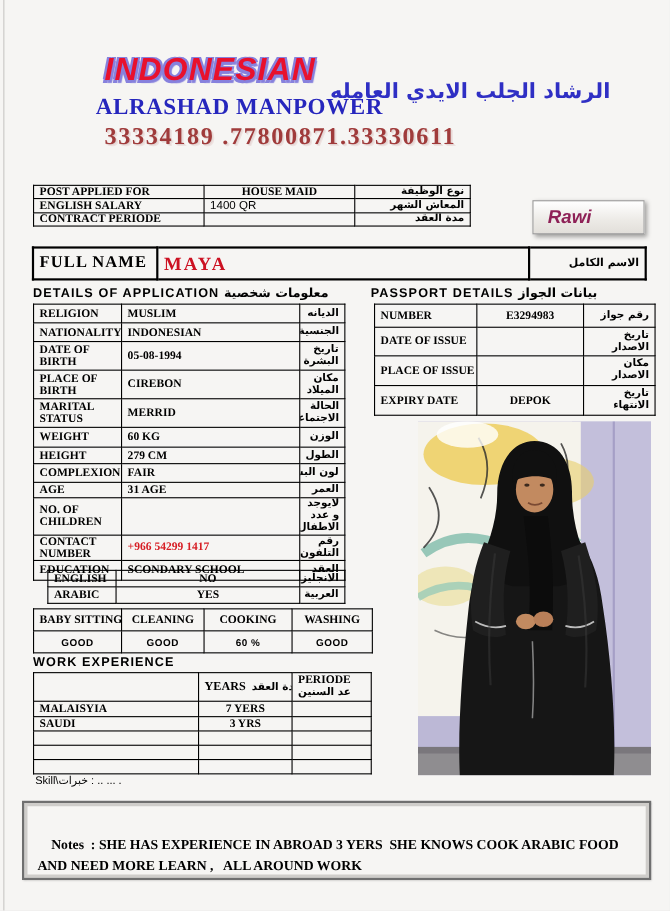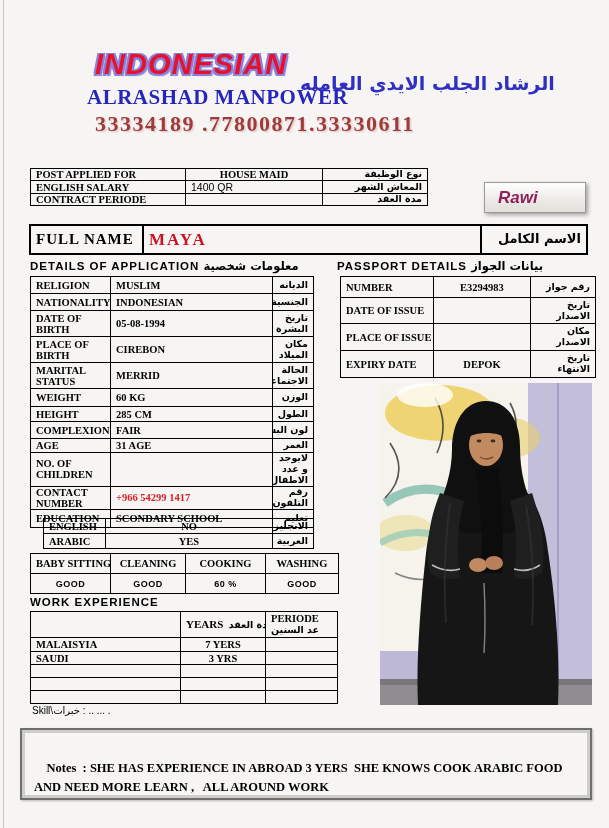--- a/index.html
+++ b/index.html
@@ -138,21 +138,21 @@
   <table class="abs fullname-table" style="left:29px; top:224px; width:557px;">
     <colgroup>
         <col style="width:113px">
         <col style="width:338px">
         <col style="width:106px">
       </colgroup>
     <tbody>
         <tr style="height:29px">
       <td class="fullname-label">FULL NAME</td>
       <td class="maya">MAYA</td>
-      <td class="ar" style="font-size:13px;">الاسم الكامل</td>
+      <td class="ar" style="font-size:10px;">الاسم الكامل</td>
     </tr>
   </tbody>
     </table>
 
   <div class="abs section-head" style="left:30px; top:259px;">
     <span>DETAILS OF APPLICATION</span>
     <span class="ar-inline">معلومات شخصية</span>
   </div>
   <div class="abs section-head" style="left:337px; top:259px;">
     <span>PASSPORT DETAILS</span>
@@ -191,21 +191,21 @@
       <td>MERRID</td>
       <td class="ar wrap">الحالة الاجتماعية</td>
     </tr>
     <tr style="height:18px">
       <td>WEIGHT</td>
       <td>60  KG</td>
       <td class="ar">الوزن</td>
     </tr>
     <tr style="height:15px">
       <td>HEIGHT</td>
-      <td>285  CM</td>
+      <td>279  CM</td>
       <td class="ar">الطول</td>
     </tr>
     <tr style="height:17px">
       <td>COMPLEXION</td>
       <td>FAIR</td>
       <td class="ar">لون البشرة</td>
     </tr>
     <tr style="height:14px">
       <td>AGE</td>
       <td>31 AGE</td>
@@ -217,21 +217,21 @@
       <td class="ar wrap">لايوجد و عدد الاطفال</td>
     </tr>
     <tr style="height:22px">
       <td class="wrap">CONTACT NUMBER</td>
       <td class="red">+966 54299 1417</td>
       <td class="ar wrap">رقم التلفون</td>
     </tr>
     <tr style="height:18px">
       <td>EDUCATION</td>
       <td>SCONDARY  SCHOOL</td>
-      <td class="ar">تعليم</td>
+      <td class="ar">العقد</td>
     </tr>
   </tbody>
     </table>
 
   <table class="abs" style="left:43px; top:518px; width:270px;">
     <colgroup>
         <col style="width:62px">
         <col style="width:167px">
         <col style="width:41px">
       </colgroup>

